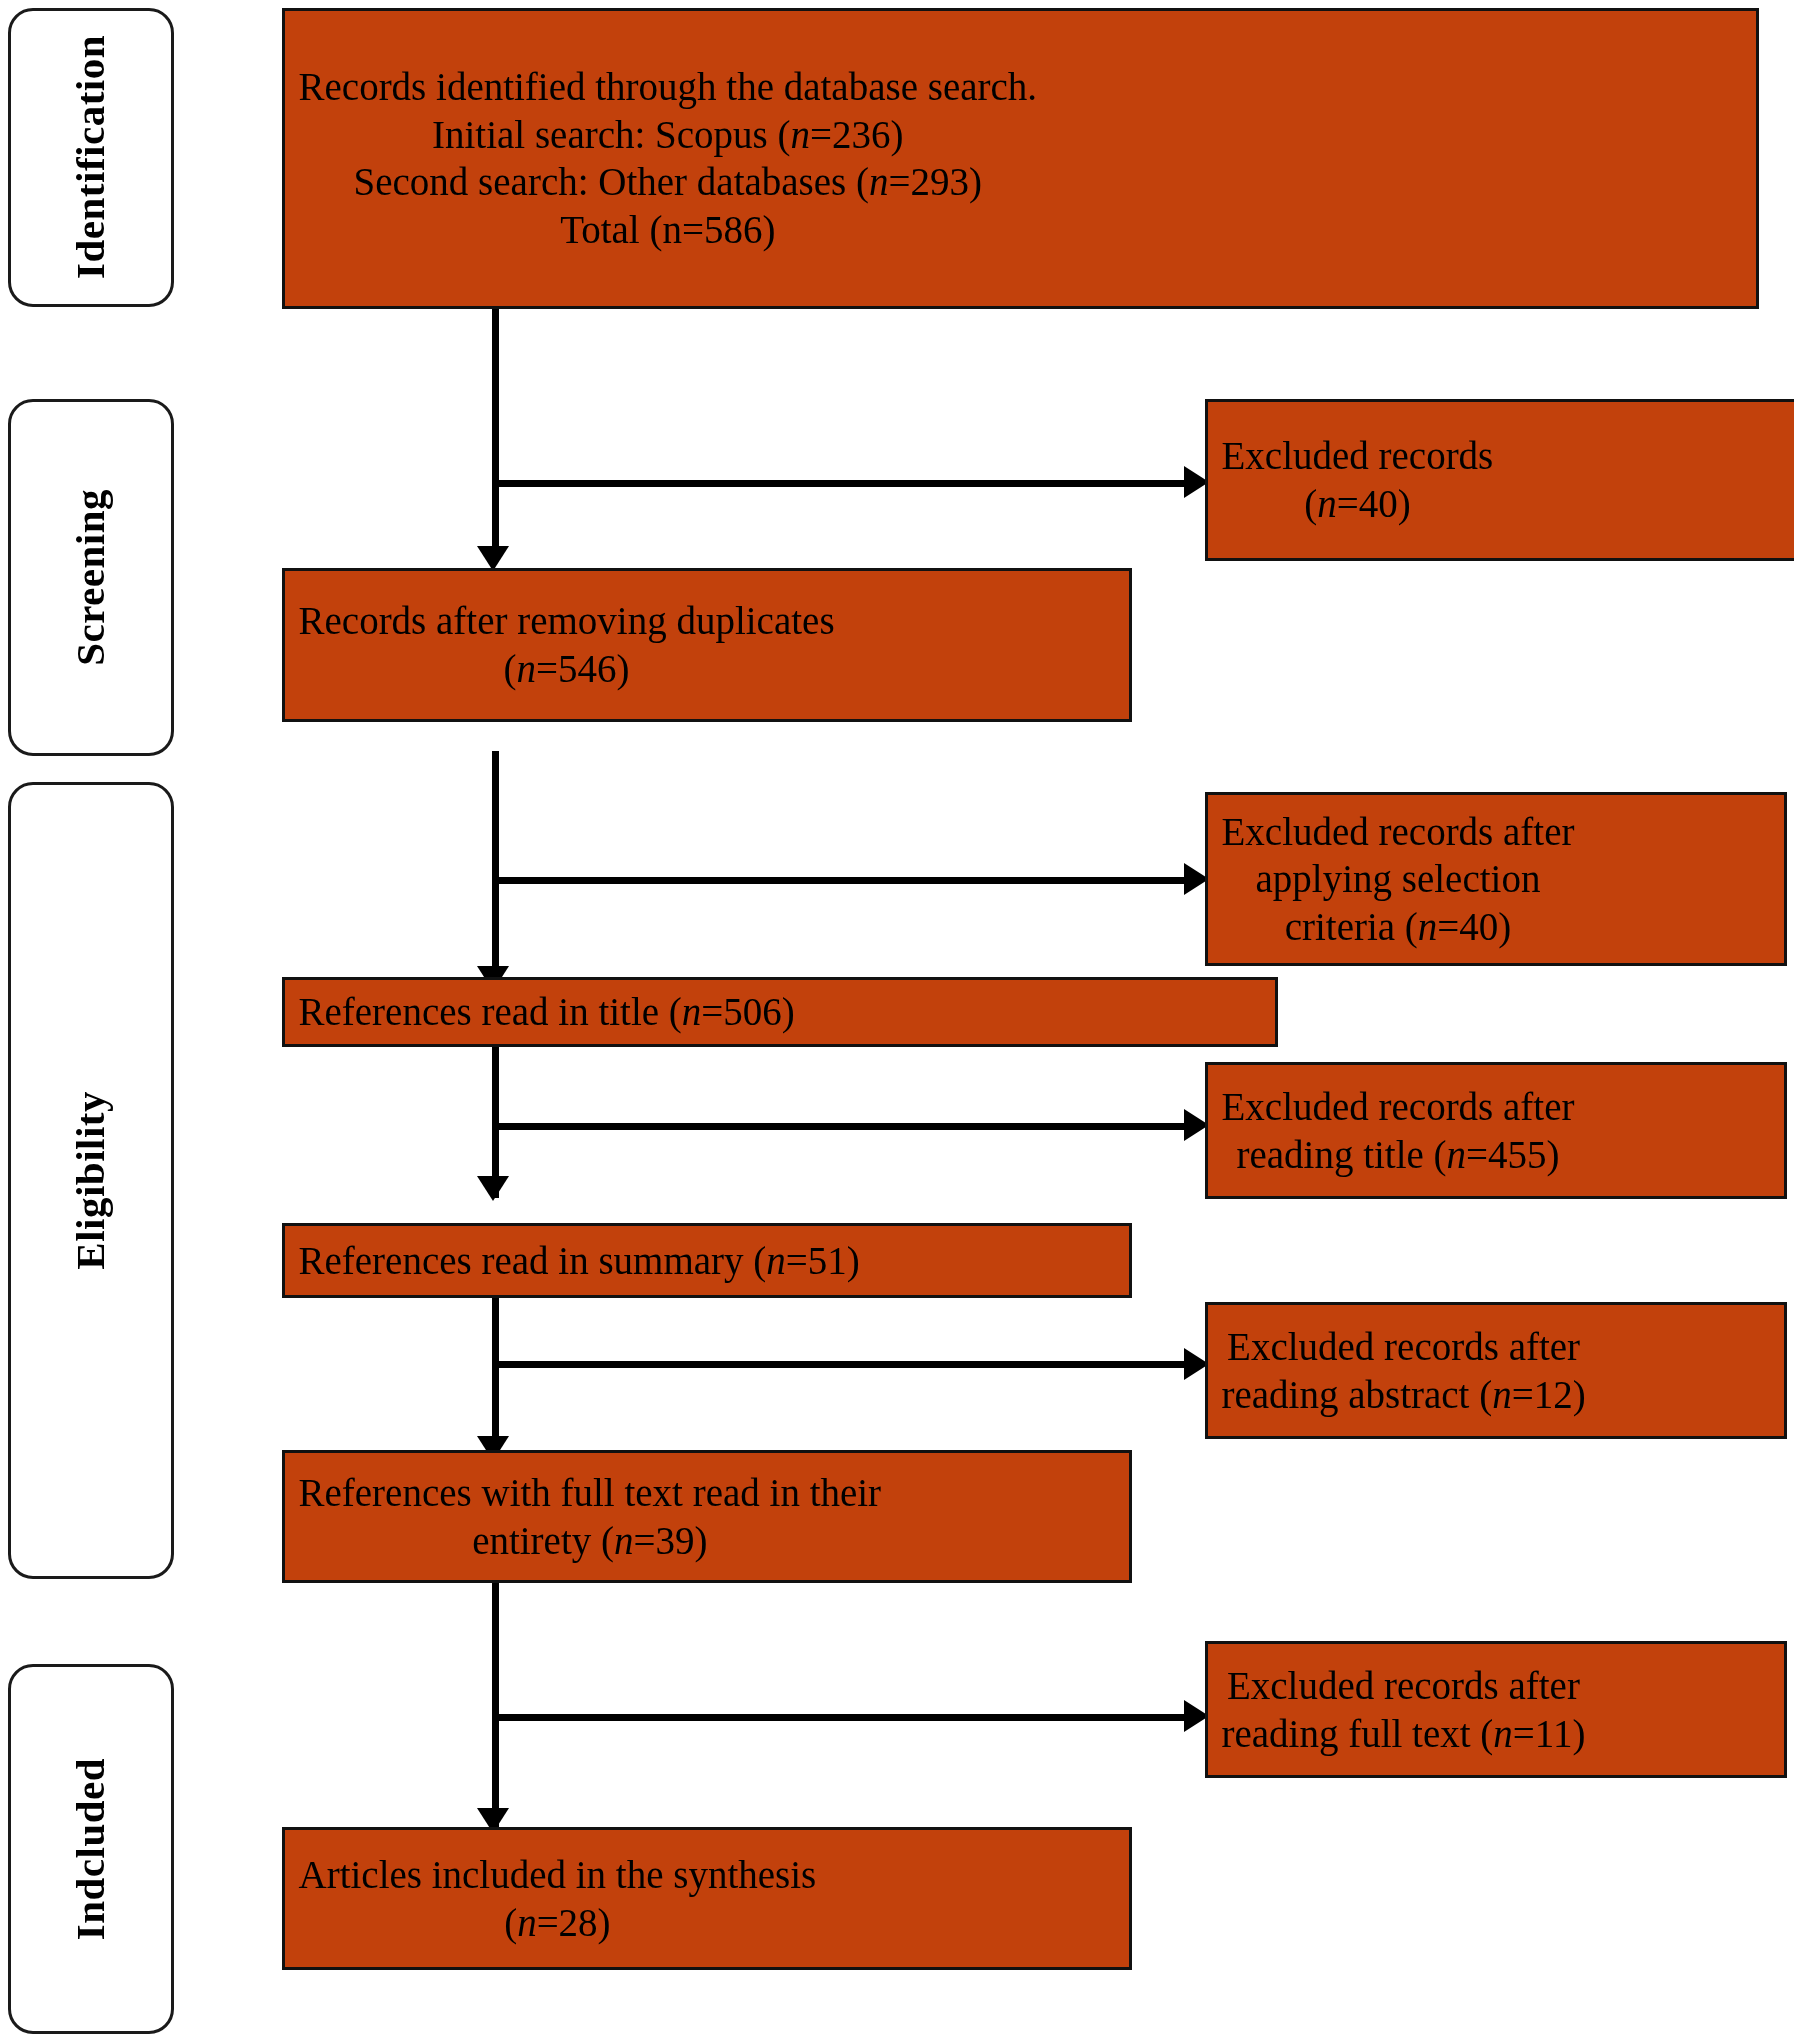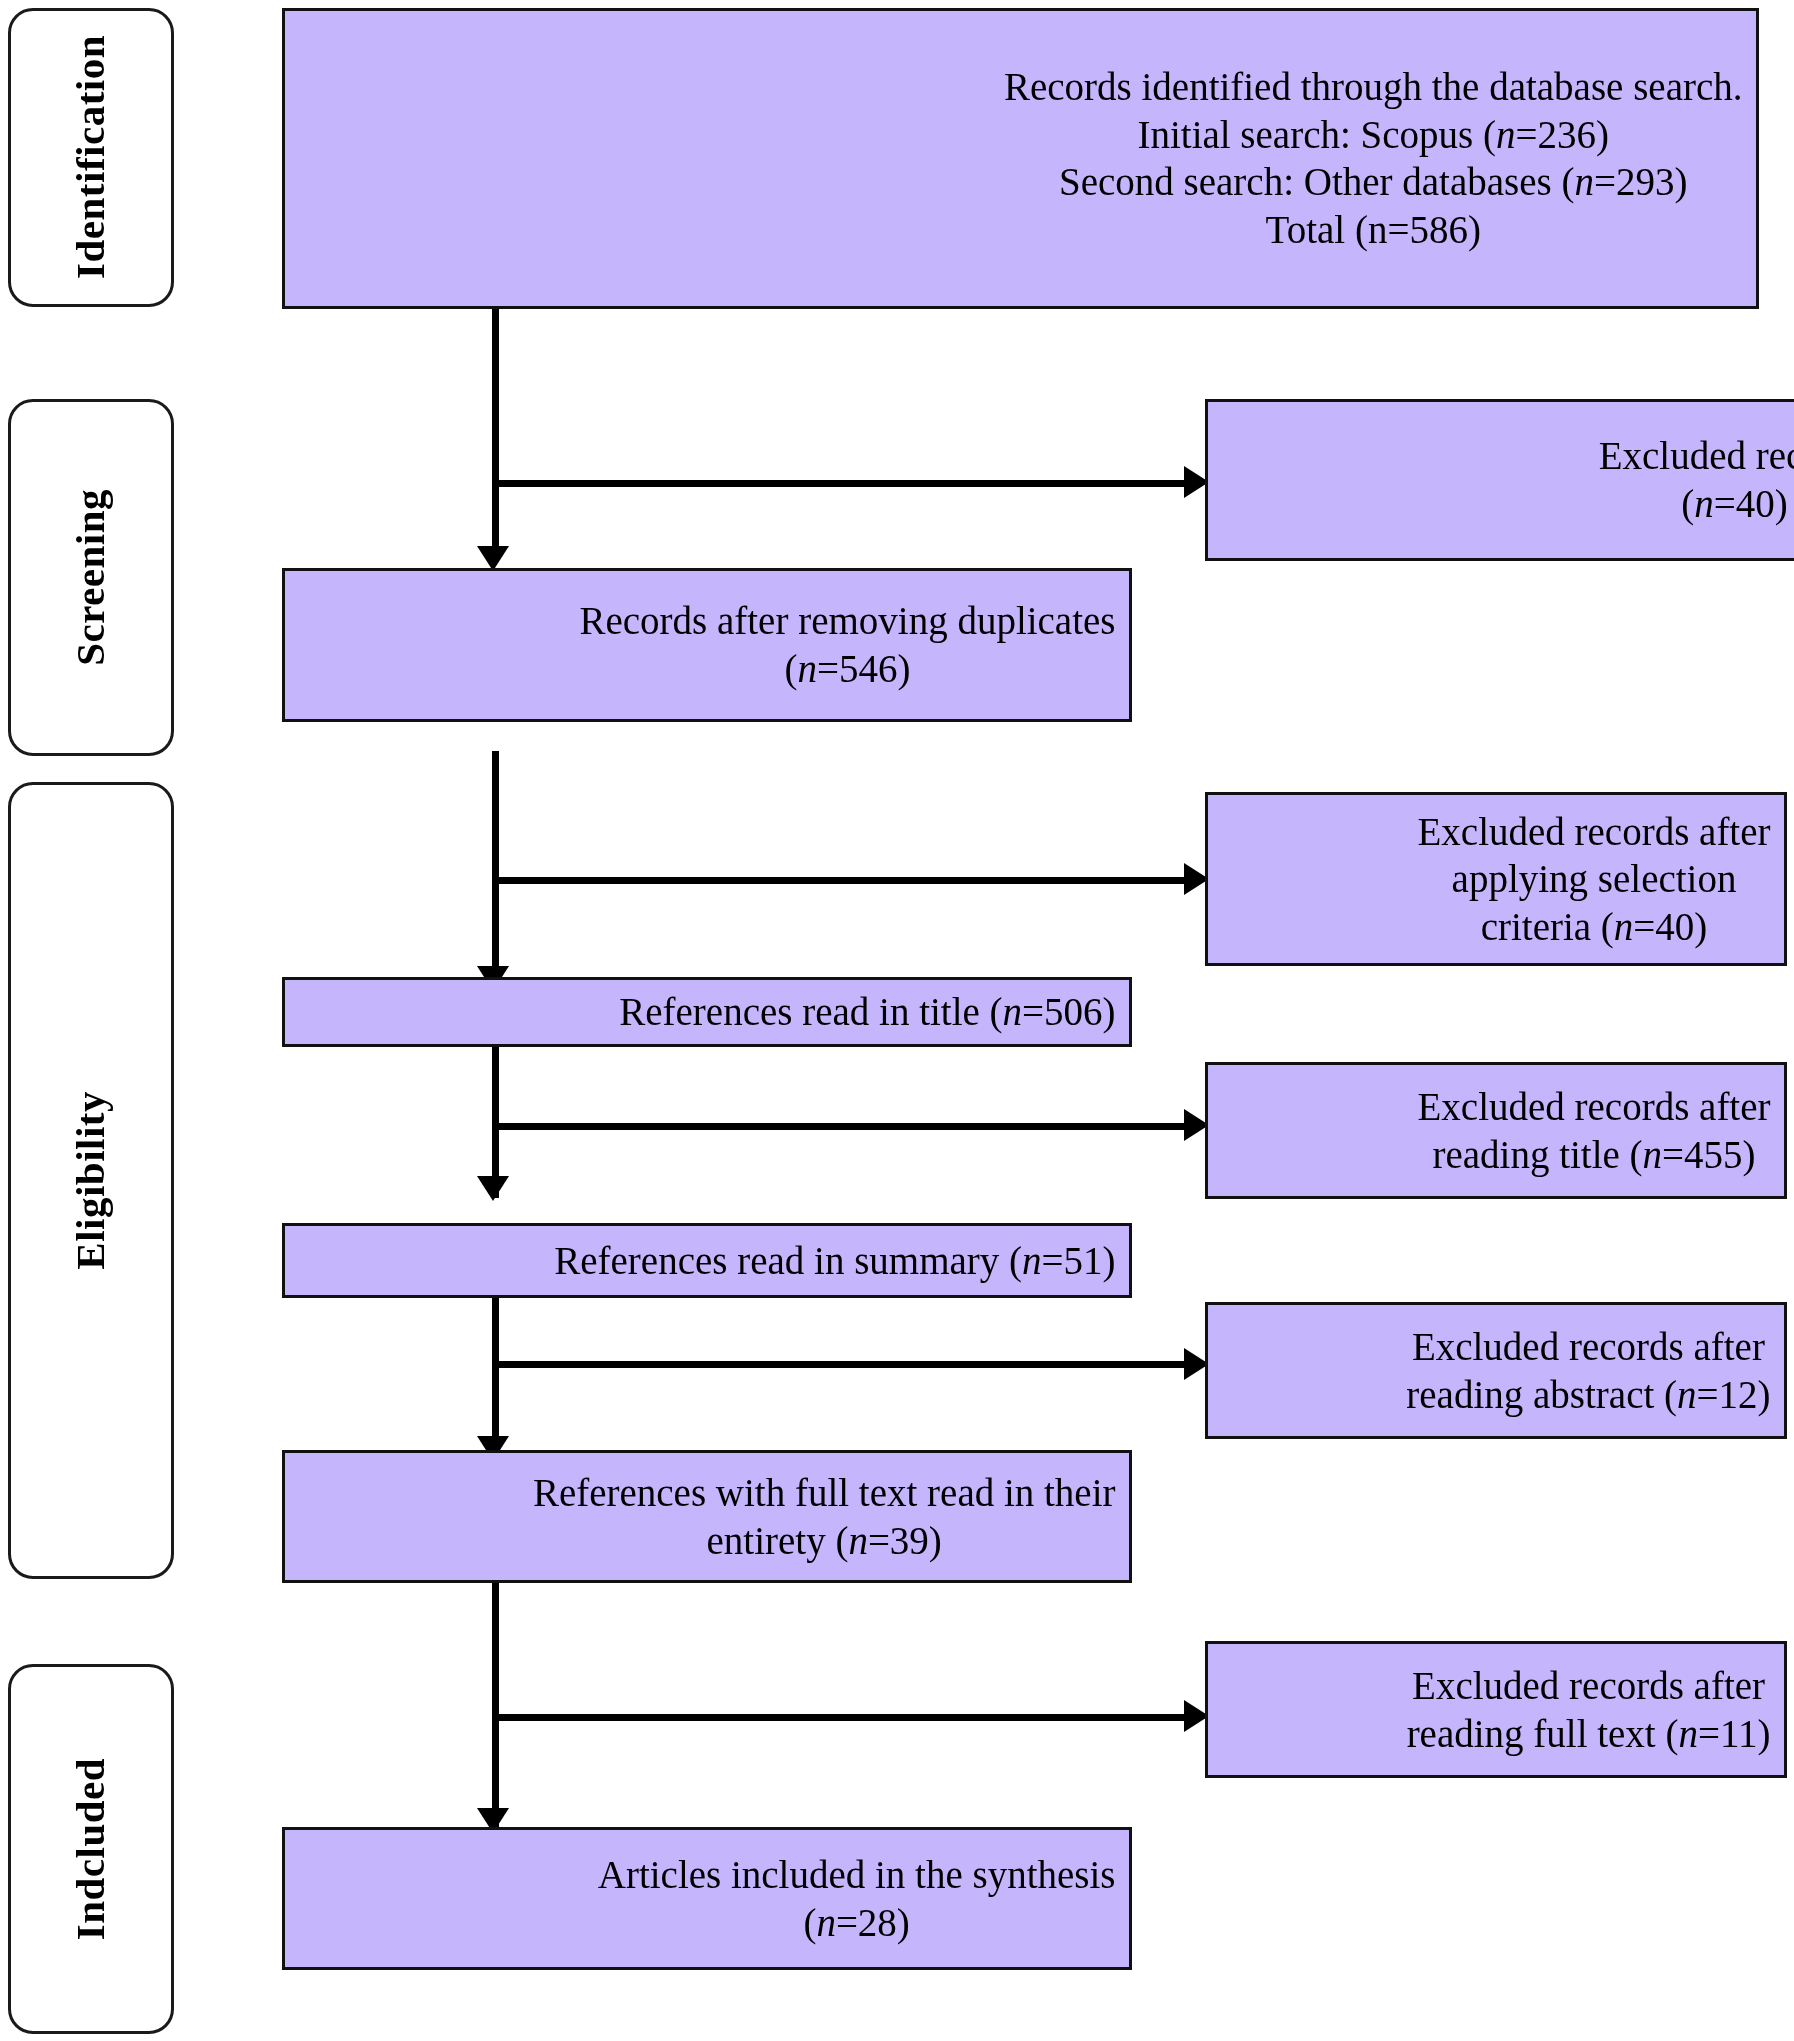--- a/index.html
+++ b/index.html
@@ -38,25 +38,25 @@
     font-size: 41px;
     letter-spacing: 0.5px;
     white-space: nowrap;
     line-height: 1;
   }
 
   
   .box {
     position: absolute;
     border: 3.9px solid #111111;
-    background: #c4b5fd;
+    background: #c2410c;
     box-sizing: border-box;
     display: flex;
     align-items: center;
-    justify-content: flex-end;
+    justify-content: flex-start;
     text-align: center;
   }
   .box-text {
     font-size: 39px;
     line-height: 1.22;
     padding: 0 13.5px;
   }
 
   
   .vline {
@@ -134,21 +134,21 @@
   <div class="arrow-right" style="left:1184px; top:1700px;"></div>
 
   <div class="box" style="left:282px; top:7.7px; width:1477px; height:301px;">
     <div class="box-text">Records identified through the database search.<br>Initial search: Scopus (<i>n</i>=236)<br>Second search: Other databases (<i>n</i>=293)<br>Total (n=586)</div>
   </div>
 
   <div class="box" style="left:282px; top:568px; width:850px; height:154px;">
     <div class="box-text">Records after removing duplicates<br>(<i>n</i>=546)</div>
   </div>
 
-  <div class="box" style="left:282px; top:977px; width:850px; height:70px;">
+  <div class="box" style="left:282px; top:977px; width:996px; height:70px;">
     <div class="box-text">References read in title (<i>n</i>=506)</div>
   </div>
 
   <div class="box" style="left:282px; top:1199px; width:850px; height:75px;margin-top:24px;">
     <div class="box-text">References read in summary (<i>n</i>=51)</div>
   </div>
 
   <div class="box" style="left:282px; top:1450px; width:850px; height:133px;">
     <div class="box-text">References with full text read in their<br>entirety (<i>n</i>=39)</div>
   </div>

